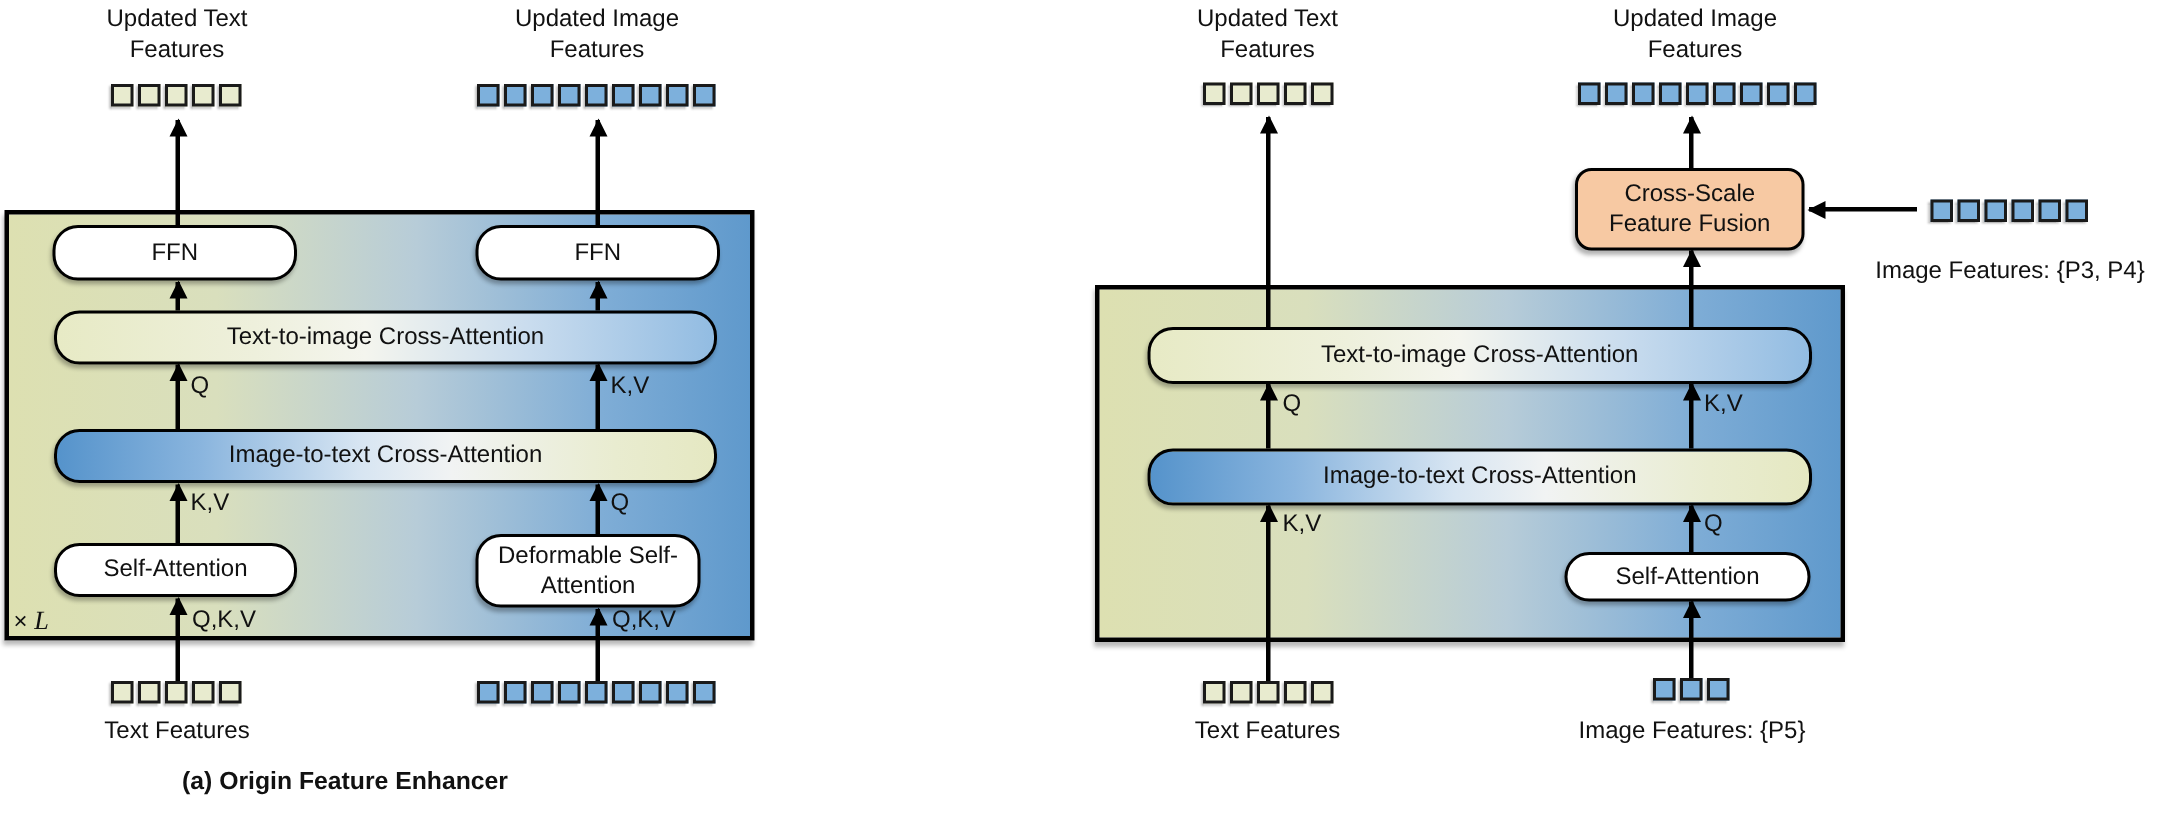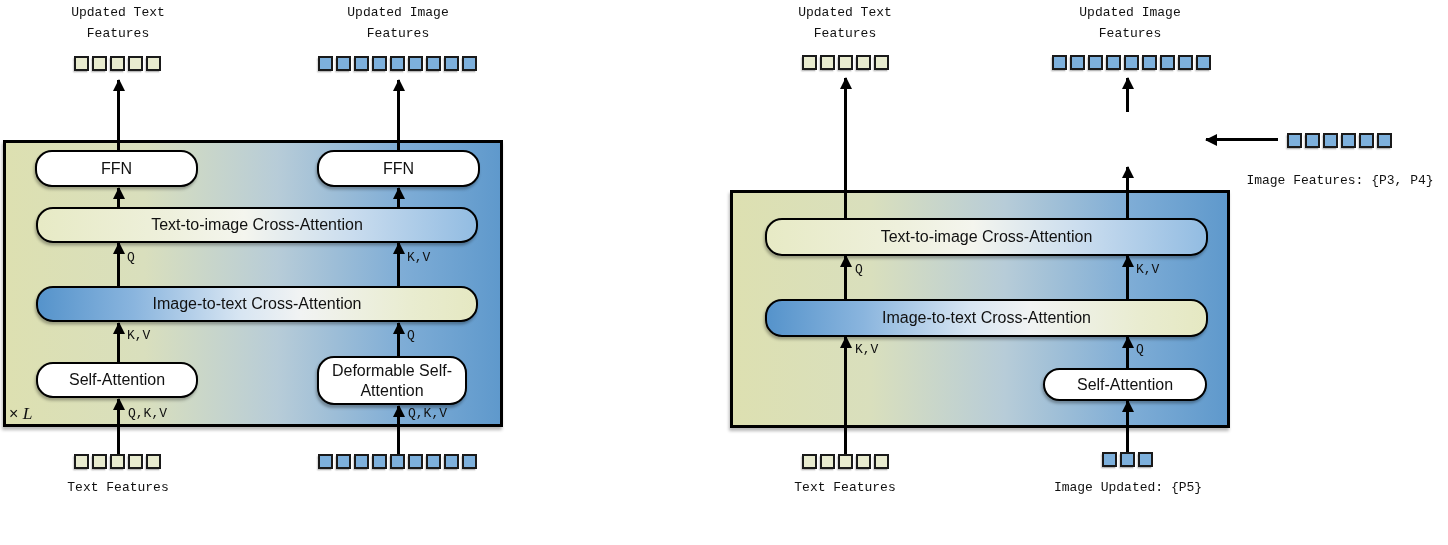--- a/index.html
+++ b/index.html
@@ -1,21 +1,21 @@
 <!DOCTYPE html>
 <html style="--text-token-fill: #e8ebcf; --image-token-fill: #7db0dc; --token-border: #1a1a1a; --fusion-fill: #f7c9a3;"><head>
 <meta charset="utf-8">
 <style>
   html,body{margin:0;padding:0;background:#fff;}
   .canvas{
     position:relative;width:1448px;height:545px;background:#fff;overflow:hidden;
     font-family:"Liberation Sans",sans-serif;color:#111;
   }
   .layer{position:absolute;inset:0;}
-  .lbl{position:absolute;font-size:13px;line-height:21px;white-space:nowrap;z-index:4;font-family:Liberation Mono, monospace;}
+  .lbl{position:absolute;font-size:16px;line-height:21px;white-space:nowrap;z-index:4;}
   .center{text-align:center;white-space:normal;}
   .panel{
     position:absolute;border:3px solid #000;box-sizing:border-box;z-index:1;
     background:linear-gradient(90deg,#dde0b1 0%,#d9dfbd 28%,#b7ccd8 55%,#7fadd6 80%,#5f99cc 100%);
     box-shadow:-1px 3px 3px rgba(0,0,0,0.28);
   }
   .box{
     position:absolute;border:2.5px solid #000;border-radius:17px;box-sizing:border-box;
     display:flex;align-items:center;justify-content:center;text-align:center;
     font-size:16px;line-height:20px;z-index:3;background:#fff;
@@ -115,20 +115,21 @@
         <span class="token image"></span>
         <span class="token image"></span>
         <span class="token image"></span>
         <span class="token image"></span>
         <span class="token image"></span>
         <span class="token image"></span>
       </div>
 
     <div class="lbl center" style="left:43px;top:477px;width:150px">Text Features</div>
 
+    <div class="caption" style="left:80px;top:512px;width:300px">(a) Origin Feature Enhancer</div>
   </div>
 
   <div class="layer">
 
     <div class="lbl center" style="left:770px;top:2px;width:150px">Updated Text Features</div>
     <div class="lbl center" style="left:1055px;top:2px;width:150px">Updated Image Features</div>
 
     <div class="tokens" style="left:802px;top:55px">
         <span class="token text"></span>
         <span class="token text"></span>
@@ -155,20 +156,21 @@
     <div class="arrow-up" style="left:844px;top:337px;height:118px"></div>
 
     <div class="arrow-up" style="left:1126px;top:78px;height:34px"></div>
     <div class="arrow-up" style="left:1126px;top:167px;height:51px"></div>
     <div class="arrow-up" style="left:1126px;top:256px;height:43px"></div>
     <div class="arrow-up" style="left:1126px;top:337px;height:31px"></div>
     <div class="arrow-up" style="left:1126px;top:401px;height:52px"></div>
 
     <div class="arrow-left" style="left:1206px;top:138px;width:72px"></div>
 
+    <div class="box fusion" style="left:1050px;top:112px;width:153px;height:55px;padding:0 6px">Cross-Scale Feature Fusion</div>
 
     <div class="tokens" style="left:1287px;top:133px">
         <span class="token image"></span>
         <span class="token image"></span>
         <span class="token image"></span>
         <span class="token image"></span>
         <span class="token image"></span>
         <span class="token image"></span>
       </div>
     <div class="lbl center" style="left:1230px;top:170px;width:220px">Image Features: {P3, P4}</div>
@@ -189,17 +191,17 @@
         <span class="token text"></span>
         <span class="token text"></span>
       </div>
     <div class="tokens" style="left:1102px;top:452px">
         <span class="token image"></span>
         <span class="token image"></span>
         <span class="token image"></span>
       </div>
 
     <div class="lbl center" style="left:770px;top:477px;width:150px">Text Features</div>
-    <div class="lbl center" style="left:1028px;top:477px;width:200px">Image Updated: {P5}</div>
+    <div class="lbl center" style="left:1028px;top:477px;width:200px">Image Features: {P5}</div>
 
   </div>
 
 </div>
 
 </body></html>

